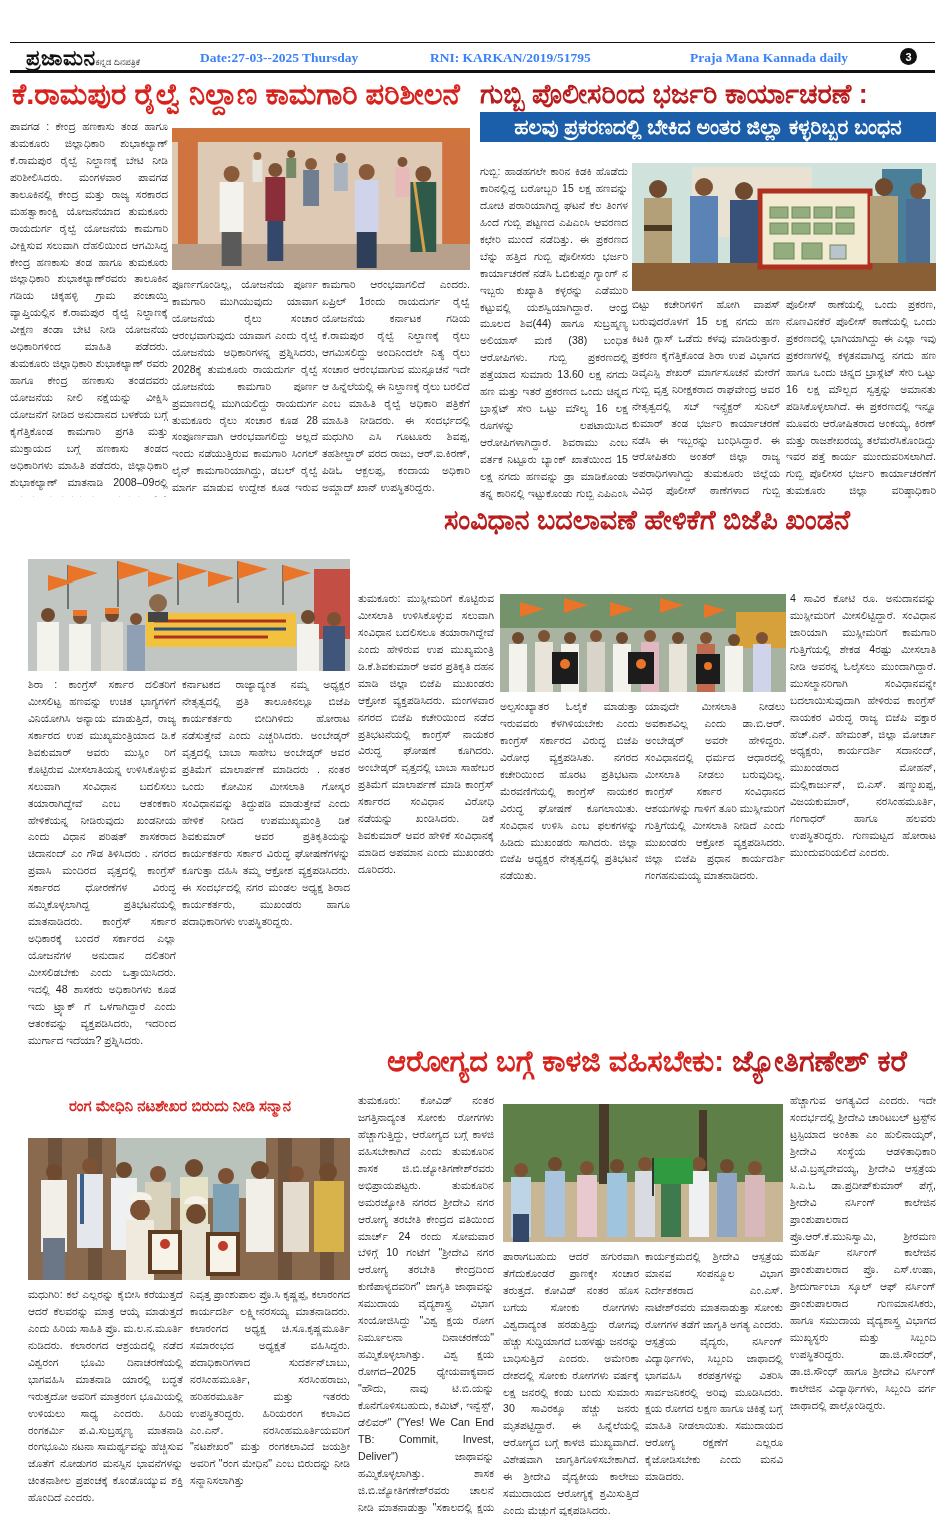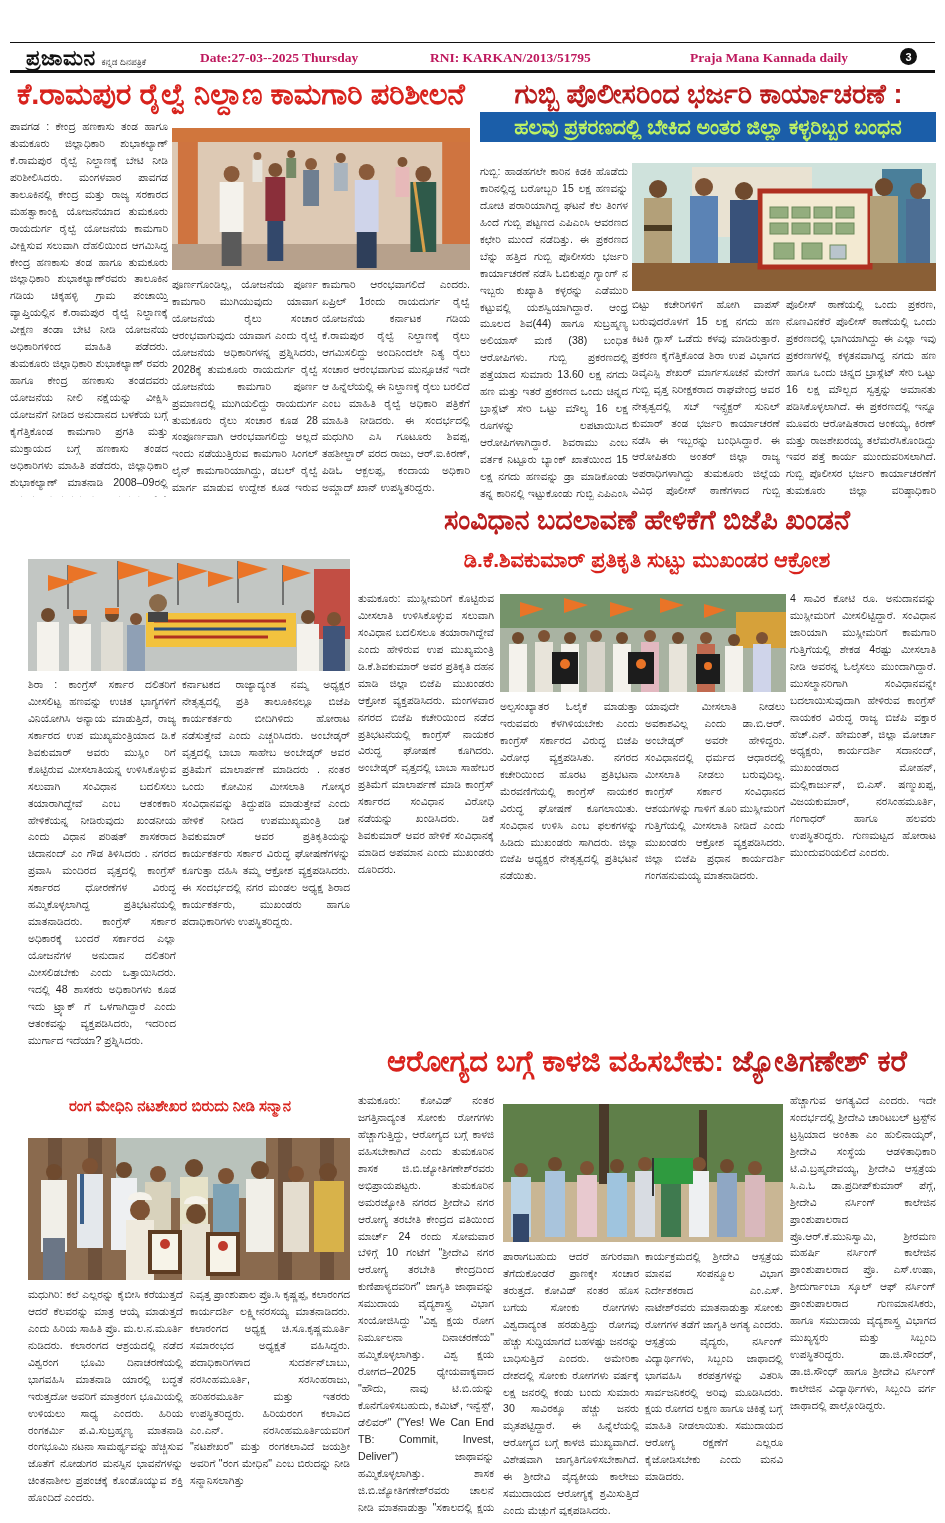--- a/index.html
+++ b/index.html
@@ -1,50 +1,50 @@
 <!DOCTYPE html>
 <html><head>
 <meta charset="utf-8">
 <style>
   html,body{margin:0;padding:0;background:#e9e9e9;}
   .page{position:relative;width:945px;height:1523px;background:#ffffff;margin:0 auto;
         font-family:"Liberation Sans","DejaVu Sans",sans-serif;overflow:hidden;}
-  .abs{position:absolute;text-align:center;}
+  .abs{position:absolute;}
   
   .rule-thin{position:absolute;left:10px;right:10px;height:1px;background:#111;}
   .rule-thick{position:absolute;left:10px;right:10px;height:3px;background:#111;}
   .logo-main{font-weight:bold;font-size:21px;color:#111;letter-spacing:0.5px;}
-  .logo-sub{font-size:9px;color:#222;margin-left:6px;}
-  .mast-text{font-family:"Liberation Serif","DejaVu Serif",serif;font-weight:bold;font-size:13.5px;color:#be185d;}
+  .logo-sub{font-size:9px;color:#222;}
+  .mast-text{font-family:"Liberation Serif","DejaVu Serif",serif;font-weight:bold;font-size:13.5px;color:#3b82f6;}
   .page-dot{width:17px;height:17px;border-radius:50%;background:#111;color:#fff;font-size:11px;font-weight:bold;
             display:flex;align-items:center;justify-content:center;}
   
   .hl{font-weight:bold;line-height:1.08;}
   .hl-red{color:#d8231d;}
   .hl-black{color:#b91c1c;}
-  .bluebar{background:#1b5ea9;color:#bef264;font-weight:bold;text-align:center;
+  .bluebar{background:#1b5ea9;color:#ffffff;font-weight:bold;text-align:center;
            display:flex;align-items:center;justify-content:center;}
   
   .col{position:absolute;text-align:justify;font-size:10.6px;line-height:1.6;color:#1d1d1d;
        overflow:hidden;word-break:break-word;}
   .photo{position:absolute;overflow:hidden;background:#ccc;}
   .photo svg{display:block;width:100%;height:100%;}
 </style>
 </head>
 <body>
 
 <div class="page">
 
   <div class="rule-thin" style="top:42px;"></div>
   <div class="abs" style="left:26px;top:46px;display:flex;align-items:baseline;">
     <span class="logo-main">ಪ್ರಜಾಮನ</span>
     <span class="logo-sub">ಕನ್ನಡ ದಿನಪತ್ರಿಕೆ</span>
   </div>
   <div class="abs mast-text" style="left:200px;top:50px;">Date:27-03--2025 Thursday</div>
-  <div class="abs mast-text" style="left:430px;top:50px;">RNI: KARKAN/2013/51795</div>
+  <div class="abs mast-text" style="left:430px;top:50px;">RNI: KARKAN/2019/51795</div>
   <div class="abs mast-text" style="left:690px;top:50px;">Praja Mana Kannada daily</div>
   <div class="abs page-dot" style="left:900px;top:48px;">3</div>
   <div class="rule-thick" style="top:70px;"></div>
 
   <div class="abs hl hl-red" style="left:12px;top:79px;width:458px;font-size:29px;">ಕೆ.ರಾಮಪುರ ರೈಲ್ವೆ ನಿಲ್ದಾಣ ಕಾಮಗಾರಿ ಪರಿಶೀಲನೆ</div>
   <div class="col" style="left:10px;top:118px;width:158px;height:379px;">ಪಾವಗಡ : ಕೇಂದ್ರ ಹಣಕಾಸು ತಂಡ ಹಾಗೂ ತುಮಕೂರು ಜಿಲ್ಲಾಧಿಕಾರಿ ಶುಭಾಕಲ್ಯಾಣ್ ಕೆ.ರಾಮಪುರ ರೈಲ್ವೆ ನಿಲ್ದಾಣಕ್ಕೆ ಬೇಟಿ ನೀಡಿ ಪರಿಶೀಲಿಸಿದರು. ಮಂಗಳವಾರ ಪಾವಗಡ ತಾಲೂಕಿನಲ್ಲಿ ಕೇಂದ್ರ ಮತ್ತು ರಾಜ್ಯ ಸರಕಾರದ ಮಹತ್ವಾಕಾಂಕ್ಷಿ ಯೋಜನೆಯಾದ ತುಮಕೂರು ರಾಯದುರ್ಗ ರೈಲ್ವೆ ಯೋಜನೆಯ ಕಾಮಗಾರಿ ವೀಕ್ಷಿಸುವ ಸಲುವಾಗಿ ದೆಹಲಿಯಿಂದ ಆಗಮಿಸಿದ್ದ ಕೇಂದ್ರ ಹಣಕಾಸು ತಂಡ ಹಾಗೂ ತುಮಕೂರು ಜಿಲ್ಲಾಧಿಕಾರಿ ಶುಭಾಕಲ್ಯಾಣ್‌ರವರು ತಾಲೂಕಿನ ಗಡಿಯ ಚಿಕ್ಕಹಳ್ಳಿ ಗ್ರಾಮ ಪಂಚಾಯ್ತಿ ವ್ಯಾಪ್ತಿಯಲ್ಲಿನ ಕೆ.ರಾಮಪುರ ರೈಲ್ವೆ ನಿಲ್ದಾಣಕ್ಕೆ ವೀಕ್ಷಣ ತಂಡಾ ಬೇಟಿ ನೀಡಿ ಯೋಜನೆಯ ಅಧಿಕಾರಿಗಳಿಂದ ಮಾಹಿತಿ ಪಡೆದರು. ತುಮಕೂರು ಜಿಲ್ಲಾಧಿಕಾರಿ ಶುಭಾಕಲ್ಯಾಣ್ ರವರು ಹಾಗೂ ಕೇಂದ್ರ ಹಣಕಾಸು ತಂಡದವರು ಯೋಜನೆಯ ನೀಲಿ ನಕ್ಷೆಯನ್ನು ವೀಕ್ಷಿಸಿ ಯೋಜನೆಗೆ ನೀಡಿದ ಅನುದಾನದ ಬಳಕೆಯ ಬಗ್ಗೆ ಕೈಗೆತ್ತಿಕೊಂಡ ಕಾಮಗಾರಿ ಪ್ರಗತಿ ಮತ್ತು ಮುಕ್ತಾಯದ ಬಗ್ಗೆ ಹಣಕಾಸು ತಂಡದ ಅಧಿಕಾರಿಗಳು ಮಾಹಿತಿ ಪಡೆದರು, ಜಿಲ್ಲಾಧಿಕಾರಿ ಶುಭಾಕಲ್ಯಾಣ್ ಮಾತನಾಡಿ 2008–09ರಲ್ಲಿ ಆರಂಭವಾದ ತುಮಕೂರು ರಾಯದುರ್ಗ ರೈಲ್ವೆ ಯೋಜನೆ ಇಂದಿಗೂ</div>
   <div class="photo" style="left:172px;top:128px;width:298px;height:142px;">
     <svg viewBox="0 0 300 142" preserveAspectRatio="none">
       <rect width="300" height="142" fill="#ddc9b4"></rect>
       <rect x="0" y="0" width="300" height="14" fill="#d0763d"></rect>
@@ -165,21 +165,20 @@
           <rect x="269" y="65" width="22" height="47" fill="#f4f2ec"></rect>
         <circle cx="306" cy="60" r="7" fill="#7d5234"></circle>
           <rect x="295" y="67" width="22" height="45" fill="#40557a"></rect>
       </g>
     </svg>
   </div>
   <div class="col" style="left:28px;top:676px;width:148px;height:408px;">ಶಿರಾ : ಕಾಂಗ್ರೆಸ್ ಸರ್ಕಾರ ದಲಿತರಿಗೆ ಮೀಸಲಿಟ್ಟ ಹಣವನ್ನು ಉಚಿತ ಭಾಗ್ಯಗಳಿಗೆ ವಿನಿಯೋಗಿಸಿ ಅನ್ಯಾಯ ಮಾಡುತ್ತಿದೆ, ರಾಜ್ಯ ಸರ್ಕಾರದ ಉಪ ಮುಖ್ಯಮಂತ್ರಿಯಾದ ಡಿ.ಕೆ ಶಿವಕುಮಾರ್ ಅವರು ಮುಸ್ಲಿಂ ರಿಗೆ ಕೊಟ್ಟಿರುವ ಮೀಸಲಾತಿಯನ್ನ ಉಳಿಸಿಕೊಳ್ಳುವ ಸಲುವಾಗಿ ಸಂವಿಧಾನ ಬದಲಿಸಲು ತಯಾರಾಗಿದ್ದೇವೆ ಎಂಬ ಆತಂಕಕಾರಿ ಹೇಳಿಕೆಯನ್ನ ನೀಡಿರುವುದು ಖಂಡನೀಯ ಎಂದು ವಿಧಾನ ಪರಿಷತ್ ಶಾಸಕರಾದ ಚಿದಾನಂದ್ ಎಂ ಗೌಡ ತಿಳಿಸಿದರು . ನಗರದ ಪ್ರವಾಸಿ ಮಂದಿರದ ವೃತ್ತದಲ್ಲಿ ಕಾಂಗ್ರೆಸ್ ಸರ್ಕಾರದ ಧೋರಣೆಗಳ ವಿರುದ್ಧ ಹಮ್ಮಿಕೊಳ್ಳಲಾಗಿದ್ದ ಪ್ರತಿಭಟನೆಯಲ್ಲಿ ಮಾತನಾಡಿದರು. ಕಾಂಗ್ರೆಸ್ ಸರ್ಕಾರ ಅಧಿಕಾರಕ್ಕೆ ಬಂದರೆ ಸರ್ಕಾರದ ಎಲ್ಲಾ ಯೋಜನೆಗಳ ಅನುದಾನ ದಲಿತರಿಗೆ ಮೀಸಲಿಡಬೇಕು ಎಂದು ಒತ್ತಾಯಿಸಿದರು. ಇದಲ್ಲಿ 48 ಶಾಸಕರು ಅಧಿಕಾರಿಗಳು ಕೂಡ ಇದು ಟ್ರ್ಯಾಕ್ ಗೆ ಒಳಗಾಗಿದ್ದಾರೆ ಎಂದು ಆತಂಕವನ್ನು ವ್ಯಕ್ತಪಡಿಸಿದರು, ಇದರಿಂದ ಮುರ್ಗಾದ ಇದೆಯಾ? ಪ್ರಶ್ನಿಸಿದರು.</div>
   <div class="col" style="left:182px;top:676px;width:168px;height:408px;">ಕರ್ನಾಟಕದ ರಾಜ್ಯಾದ್ಯಂತ ನಮ್ಮ ಅಧ್ಯಕ್ಷರ ನೇತೃತ್ವದಲ್ಲಿ ಪ್ರತಿ ತಾಲೂಕಿನಲ್ಲೂ ಬಿಜೆಪಿ ಕಾರ್ಯಕರ್ತರು ಬೀದಿಗಿಳಿದು ಹೋರಾಟ ನಡೆಸುತ್ತೇವೆ ಎಂದು ಎಚ್ಚರಿಸಿದರು. ಅಂಬೇಡ್ಕರ್ ವೃತ್ತದಲ್ಲಿ ಬಾಬಾ ಸಾಹೇಬ ಅಂಬೇಡ್ಕರ್ ಅವರ ಪ್ರತಿಮೆಗೆ ಮಾಲಾರ್ಪಣೆ ಮಾಡಿದರು . ನಂತರ ಒಂದು ಕೋಮಿನ ಮೀಸಲಾತಿ ಗೋಸ್ಕರ ಸಂವಿಧಾನವನ್ನು ತಿದ್ದುಪಡಿ ಮಾಡುತ್ತೇವೆ ಎಂದು ಹೇಳಿಕೆ ನೀಡಿದ ಉಪಮುಖ್ಯಮಂತ್ರಿ ಡಿಕೆ ಶಿವಕುಮಾರ್ ಅವರ ಪ್ರತಿಕೃತಿಯನ್ನು ಕಾರ್ಯಕರ್ತರು ಸರ್ಕಾರ ವಿರುದ್ಧ ಘೋಷಣೆಗಳನ್ನು ಕೂಗುತ್ತಾ ದಹಿಸಿ ತಮ್ಮ ಆಕ್ರೋಶ ವ್ಯಕ್ತಪಡಿಸಿದರು. ಈ ಸಂದರ್ಭದಲ್ಲಿ ನಗರ ಮಂಡಲ ಅಧ್ಯಕ್ಷ ಶಿರಾದ ಕಾರ್ಯಕರ್ತರು, ಮುಖಂಡರು ಹಾಗೂ ಪದಾಧಿಕಾರಿಗಳು ಉಪಸ್ಥಿತರಿದ್ದರು.</div>
 
   <div class="abs hl hl-black" style="left:358px;top:506px;width:578px;font-size:27px;text-align:center;">ಸಂವಿಧಾನ ಬದಲಾವಣೆ ಹೇಳಿಕೆಗೆ ಬಿಜೆಪಿ ಖಂಡನೆ</div>
-  <div class="abs hl hl-red" style="left:358px;top:549px;width:578px;font-size:21px;text-align:center;">ಡಿ.ಕೆ.ಶಿವಕುಮಾರ್ ಪ್ರತಿಕೃತಿ ಸುಟ್ಟು ಮುಖಂಡರ ಆಕ್ರೋಶ</div>
   <div class="col" style="left:358px;top:590px;width:136px;height:452px;">ತುಮಕೂರು: ಮುಸ್ಲೀಮರಿಗೆ ಕೊಟ್ಟಿರುವ ಮೀಸಲಾತಿ ಉಳಿಸಿಕೊಳ್ಳುವ ಸಲುವಾಗಿ ಸಂವಿಧಾನ ಬದಲಿಸಲೂ ತಯಾರಾಗಿದ್ದೇವೆ ಎಂದು ಹೇಳಿರುವ ಉಪ ಮುಖ್ಯಮಂತ್ರಿ ಡಿ.ಕೆ.ಶಿವಕುಮಾರ್ ಅವರ ಪ್ರತಿಕೃತಿ ದಹನ ಮಾಡಿ ಜಿಲ್ಲಾ ಬಿಜೆಪಿ ಮುಖಂಡರು ಆಕ್ರೋಶ ವ್ಯಕ್ತಪಡಿಸಿದರು. ಮಂಗಳವಾರ ನಗರದ ಬಿಜೆಪಿ ಕಚೇರಿಯಿಂದ ನಡೆದ ಪ್ರತಿಭಟನೆಯಲ್ಲಿ ಕಾಂಗ್ರೆಸ್ ನಾಯಕರ ವಿರುದ್ಧ ಘೋಷಣೆ ಕೂಗಿದರು. ಅಂಬೇಡ್ಕರ್ ವೃತ್ತದಲ್ಲಿ ಬಾಬಾ ಸಾಹೇಬರ ಪ್ರತಿಮೆಗೆ ಮಾಲಾರ್ಪಣೆ ಮಾಡಿ ಕಾಂಗ್ರೆಸ್ ಸರ್ಕಾರದ ಸಂವಿಧಾನ ವಿರೋಧಿ ನಡೆಯನ್ನು ಖಂಡಿಸಿದರು. ಡಿಕೆ ಶಿವಕುಮಾರ್ ಅವರ ಹೇಳಿಕೆ ಸಂವಿಧಾನಕ್ಕೆ ಮಾಡಿದ ಅಪಮಾನ ಎಂದು ಮುಖಂಡರು ದೂರಿದರು.</div>
   <div class="photo" style="left:500px;top:594px;width:286px;height:98px;">
     <svg viewBox="0 0 286 98" preserveAspectRatio="none">
       <rect width="286" height="98" fill="#a9b3a2"></rect>
       <rect x="0" y="0" width="286" height="34" fill="#75936a"></rect>
       <rect x="236" y="18" width="50" height="36" fill="#d6a13a"></rect>
       <g fill="#ea7427">
         <path d="M20 8 l24 7 l-24 8 z"></path>
           <path d="M64 4 l24 7 l-24 8 z"></path>
           <path d="M110 8 l24 7 l-24 8 z"></path>

